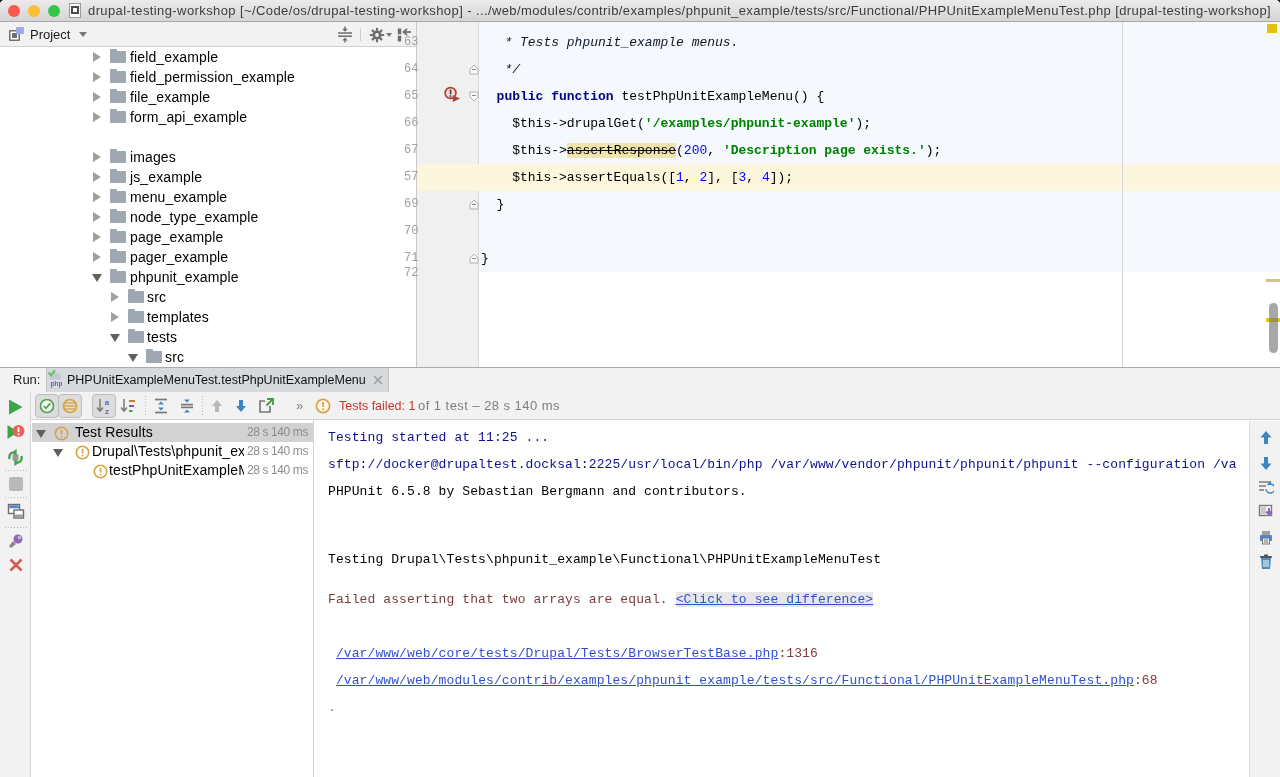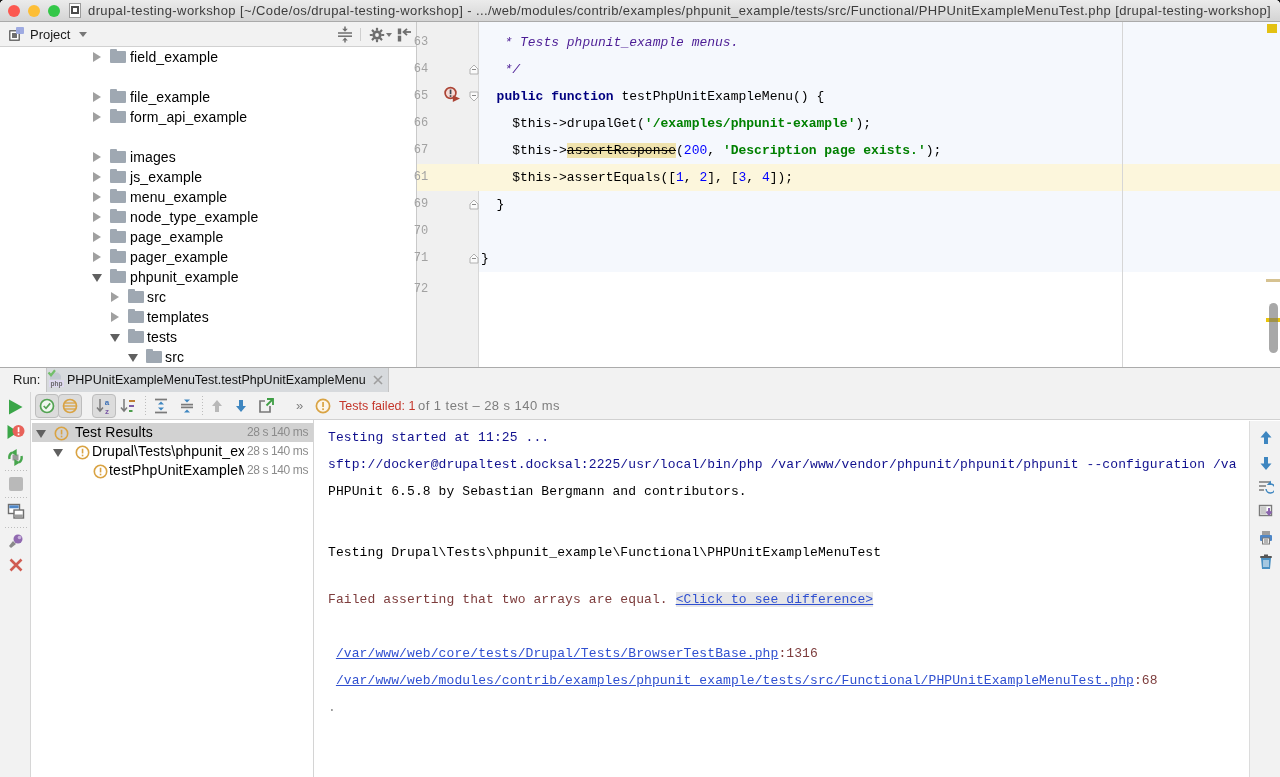--- a/index.html
+++ b/index.html
@@ -25,28 +25,28 @@
   .tarrow { position:absolute; width:0; height:0; }
   .arr-r { border-left:8px solid #a0a0a0; border-top:5.5px solid transparent; border-bottom:5.5px solid transparent; }
   .arr-d { border-top:8px solid #606060; border-left:5.5px solid transparent; border-right:5.5px solid transparent; }
   .folder { position:absolute; width:16px; height:12px; background:#9fa8b2; border-radius:1px; top:4px; }
   .folder:before { content:""; position:absolute; left:0; top:-2px; width:7px; height:3px; background:#9fa8b2; border-radius:1px 1px 0 0; }
 
   
   #editor { left:417px; top:22px; width:863px; height:346px; background:#fff; }
   #gutter { left:417px; top:22px; width:62px; height:346px; background:#f0f0f0; border-right:1px solid #d8d8d8; }
   #code-bg-blue { left:479px; top:22px; width:801px; height:250px; background:#f5f8fd; }
-  .lnum { position:absolute; width:34px; text-align:center; font-family:"Liberation Mono",monospace; font-size:12px; color:#a2a2a2; height:27px; line-height:27px; left:404px; }
+  .lnum { position:absolute; width:34px; text-align:left; font-family:"Liberation Mono",monospace; font-size:12px; color:#a2a2a2; height:27px; line-height:27px; left:404px; }
   .cline { position:absolute; left:481px; font-family:"Liberation Mono",monospace; font-size:13px; color:#000; height:27px; line-height:27px; white-space:pre; }
   #curline { left:417px; top:164px; width:863px; height:27px; background:#fcf6dc; }
   #margin-guide { left:1122px; top:22px; width:1px; height:346px; background:#d6d6d6; }
   .kw { color:#000080; font-weight:bold; }
   .str { color:#008000; font-weight:bold; }
   .num { color:#0000ff; }
-  .cmt { color:#4c1d95; font-style:italic; }
+  .cmt { color:#0f172a; font-style:italic; }
 
   
   #run-top-border { left:0; top:367px; width:1280px; height:1px; background:#ababab; }
   #run-header { left:0; top:368px; width:1280px; height:24px; background:#f2f2f2; }
   #run-tab { left:46px; top:368px; width:343px; height:24px; background:#d7dadd; border-left:1px solid #c4c4c4; border-right:1px solid #c4c4c4; }
   #run-toolbar { left:31px; top:392px; width:1249px; height:28px; background:#f2f2f2; border-bottom:1px solid #d1d1d1; }
   #left-strip { left:0; top:392px; width:31px; height:385px; background:#f2f2f2; border-right:1px solid #d6d6d6; }
   #tree-area { left:32px; top:421px; width:281px; height:356px; background:#fff; }
   #console-divider { left:313px; top:420px; width:1px; height:357px; background:#d4d4d4; }
   #console { left:314px; top:421px; width:935px; height:356px; background:#fff; }
@@ -112,20 +112,25 @@
       <line x1="15" y1="5" x2="8.5" y2="5" stroke="#6e6e6e" stroke-width="1.8"></line>
       <path d="M11 1.8 L7.5 5 L11 8.2" fill="none" stroke="#6e6e6e" stroke-width="1.8"></path>
     </svg>
   </div>
   <div class="abs" id="proj-tree">
 <div class="trow" style="left:0;top:0px;width:416px">
       <span class="tarrow arr-r" style="left:93px;top:5px"></span>
       <span class="folder" style="left:110px"></span>
       <span style="position:absolute;left:130px">field_example</span>
     </div>
+<div class="trow" style="left:0;top:20px;width:416px">
+      <span class="tarrow arr-r" style="left:93px;top:5px"></span>
+      <span class="folder" style="left:110px"></span>
+      <span style="position:absolute;left:130px">field_permission_example</span>
+    </div>
 <div class="trow" style="left:0;top:40px;width:416px">
       <span class="tarrow arr-r" style="left:93px;top:5px"></span>
       <span class="folder" style="left:110px"></span>
       <span style="position:absolute;left:130px">file_example</span>
     </div>
 <div class="trow" style="left:0;top:60px;width:416px">
       <span class="tarrow arr-r" style="left:93px;top:5px"></span>
       <span class="folder" style="left:110px"></span>
       <span style="position:absolute;left:130px">form_api_example</span>
     </div>
@@ -191,25 +196,25 @@
   <div class="abs" id="code-bg-blue"></div>
   <div class="abs" id="curline"></div>
   <div class="abs" id="margin-guide"></div>
   <div class="abs" style="left:416px;top:22px;width:1px;height:346px;background:#c9c9c9"></div>
   <div id="code-lines">
     <div class="lnum" style="top:29px">63</div>
     <div class="lnum" style="top:56px">64</div>
     <div class="lnum" style="top:83px">65</div>
     <div class="lnum" style="top:110px">66</div>
     <div class="lnum" style="top:137px">67</div>
-    <div class="lnum" style="top:164px">61</div>
+    <div class="lnum" style="top:164px">57</div>
     <div class="lnum" style="top:191px">69</div>
     <div class="lnum" style="top:218px">70</div>
     <div class="lnum" style="top:245px">71</div>
-    <div class="lnum" style="top:276px">72</div>
+    <div class="lnum" style="top:260px">72</div>
     <div class="cline cmt" style="top:29px">   * Tests phpunit_example menus.</div>
     <div class="cline cmt" style="top:56px">   */</div>
     <div class="cline" style="top:83px">  <span class="kw">public function</span> testPhpUnitExampleMenu() {</div>
     <div class="cline" style="top:110px">    $this-&gt;drupalGet(<span class="str">'/examples/phpunit-example'</span>);</div>
     <div class="cline" style="top:137px">    $this-&gt;<span style="background:#f0e3ae;text-decoration:line-through">assertResponse</span>(<span class="num">200</span>, <span class="str">'Description page exists.'</span>);</div>
     <div class="cline" style="top:164px">    $this-&gt;assertEquals([<span class="num">1</span>, <span class="num">2</span>], [<span class="num">3</span>, <span class="num">4</span>]);</div>
     <div class="cline" style="top:191px">  }</div>
     <div class="cline" style="top:245px">}</div>
 
     <svg class="abs" style="left:469px;top:64px" width="10" height="11" viewBox="0 0 10 11">
@@ -383,21 +388,21 @@
       </svg>
       <span style="position:absolute;left:77px">testPhpUnitExampleM</span>
       <span class="ttime" style="background:#fff;padding-left:3px">28 s 140 ms</span>
     </div>
   </div>
   <div class="abs" id="console-divider"></div>
   <div class="abs" id="console">
     <div class="conline navy" style="top:3px">Testing started at 11:25 ...</div>
     <div class="conline navy" style="top:30px">sftp://docker@drupaltest.docksal:2225/usr/local/bin/php /var/www/vendor/phpunit/phpunit/phpunit --configuration /va</div>
     <div class="conline" style="top:57px">PHPUnit 6.5.8 by Sebastian Bergmann and contributors.</div>
-    <div class="conline" style="top:118px">Testing Drupal\Tests\phpunit_example\Functional\PHPUnitExampleMenuTest</div>
+    <div class="conline" style="top:125px">Testing Drupal\Tests\phpunit_example\Functional\PHPUnitExampleMenuTest</div>
     <div class="conline" style="top:165px"><span class="maroon">Failed asserting that two arrays are equal. </span><span class="clink" style="background:#e6e6e8">&lt;Click to see difference&gt;</span></div>
     <div class="conline" style="top:219px"> <span class="clink">/var/www/web/core/tests/Drupal/Tests/BrowserTestBase.php</span><span class="maroon">:1316</span></div>
     <div class="conline" style="top:246px"> <span class="clink">/var/www/web/modules/contrib/examples/phpunit_example/tests/src/Functional/PHPUnitExampleMenuTest.php</span><span class="maroon">:68</span></div>
     <div class="conline" style="top:273px;color:#8c8c8c">.</div>
   </div>
   <div class="abs" id="console-strip">
     <svg class="abs" style="left:8px;top:9px" width="16" height="16" viewBox="0 0 16 16">
       <path d="M8 1 L13.5 7.5 L10 7.5 L10 14 L6 14 L6 7.5 L2.5 7.5 Z" fill="#3e86c0"></path>
     </svg>
     <svg class="abs" style="left:8px;top:34px" width="16" height="16" viewBox="0 0 16 16">

